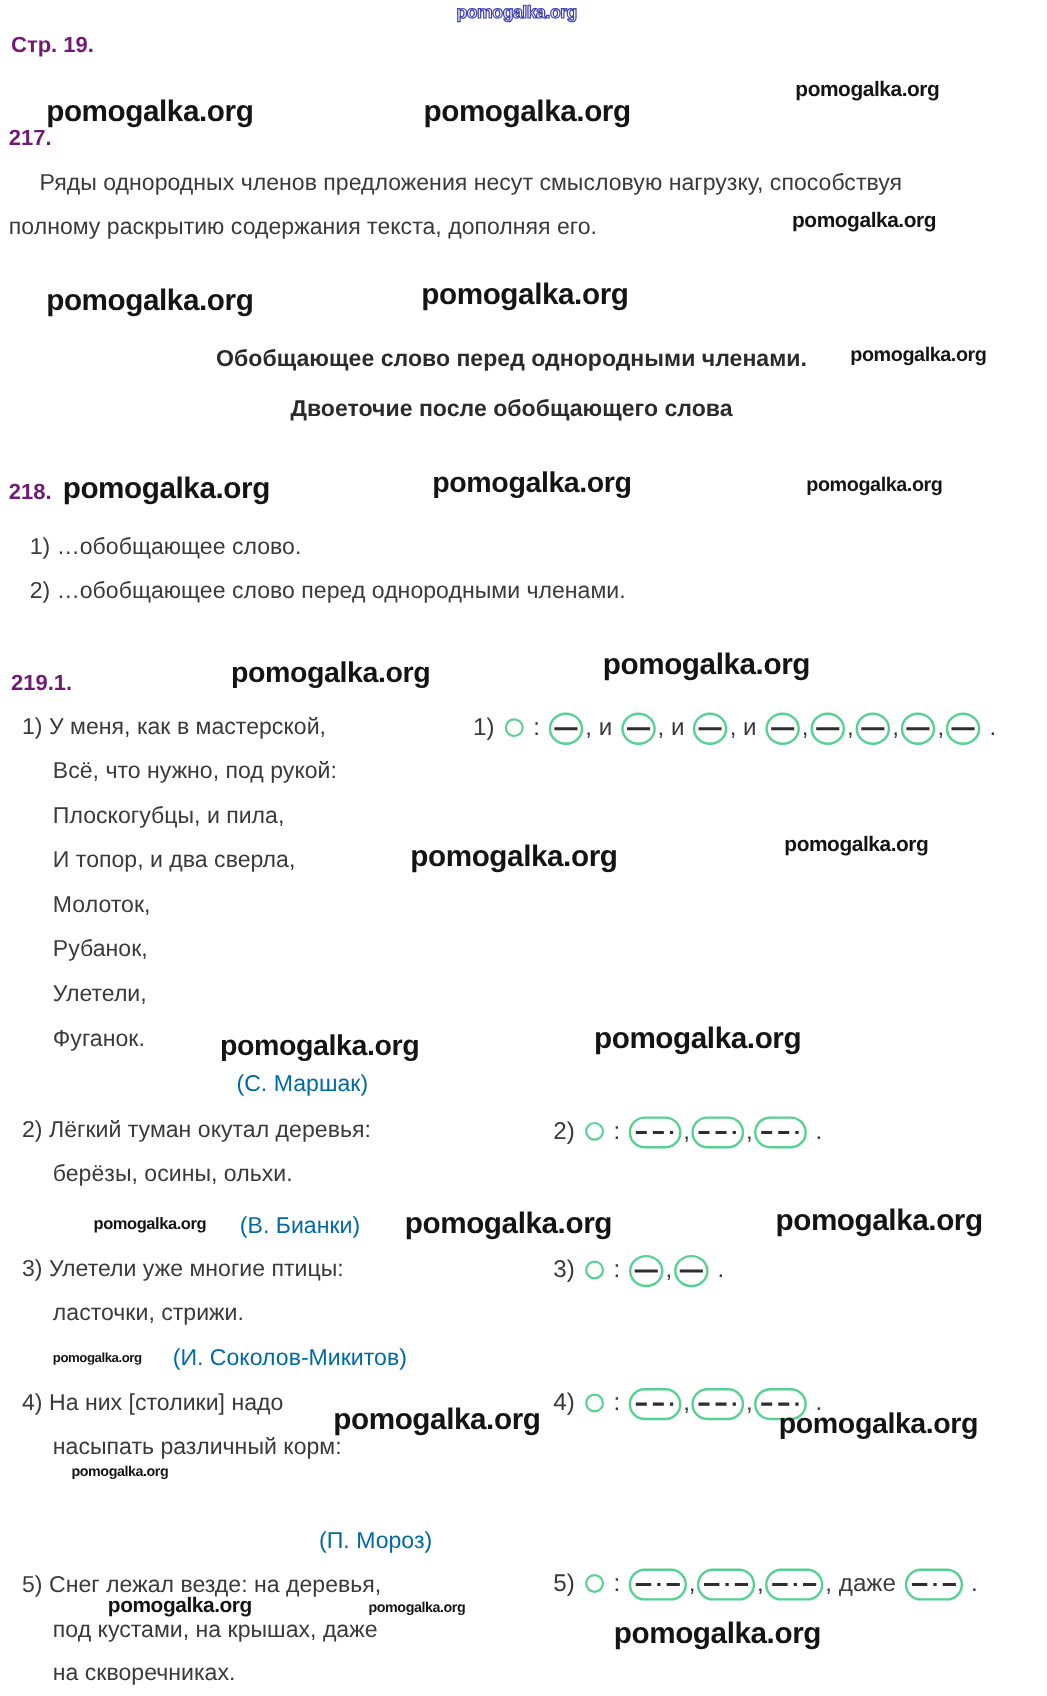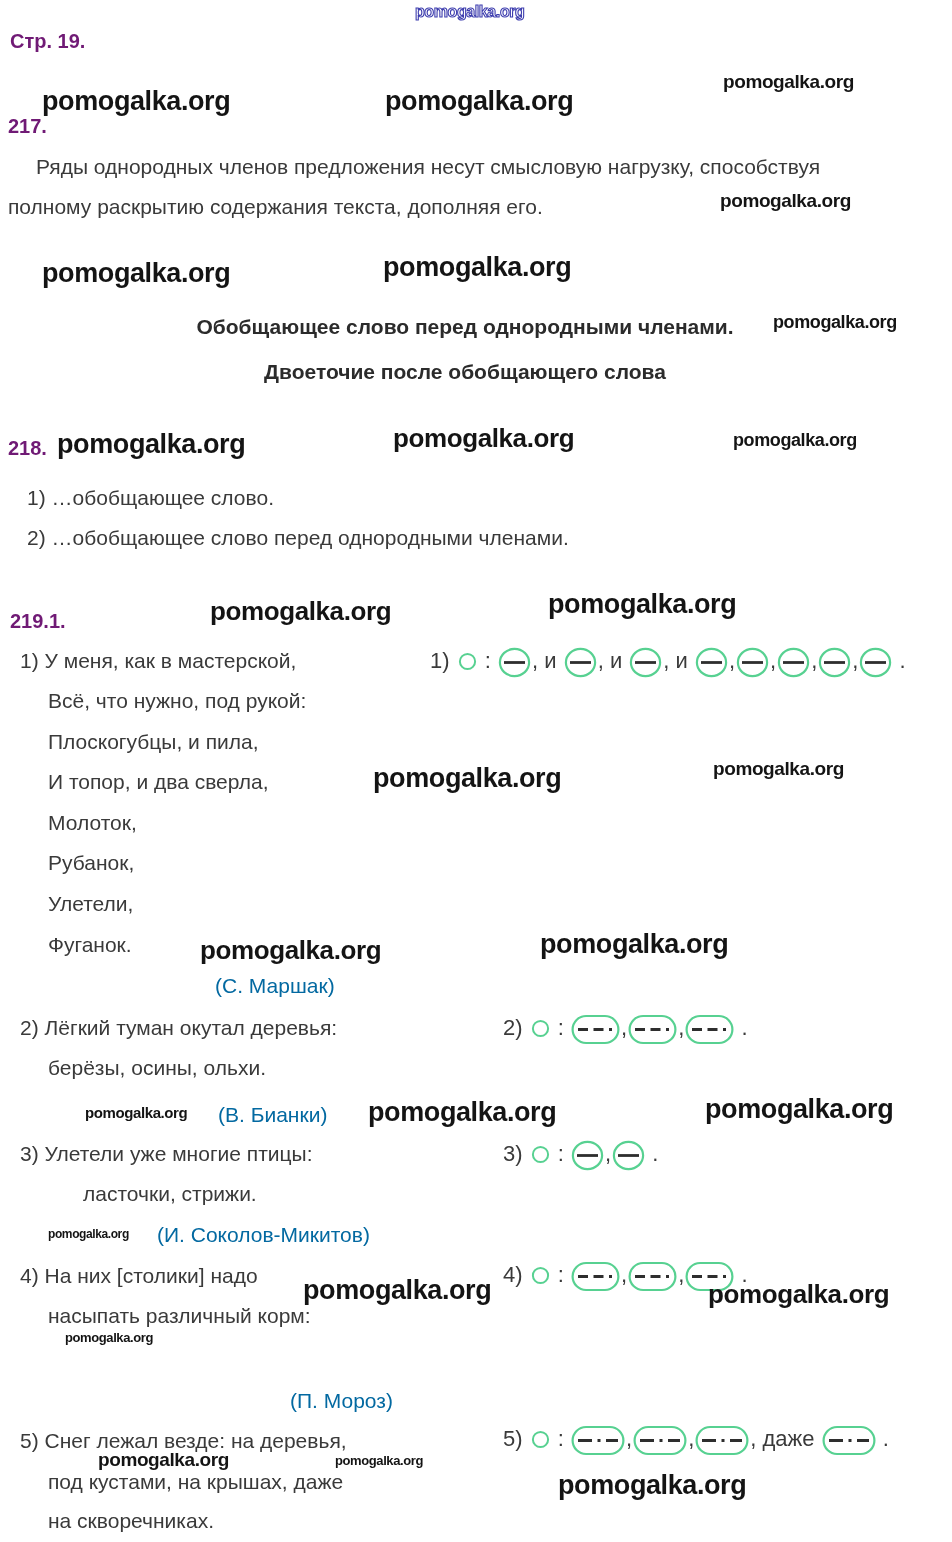--- a/index.html
+++ b/index.html
@@ -45,21 +45,21 @@
   <div class="abs t" style="left:48px;top:851px;">Рубанок,</div>
   <div class="abs t" style="left:48px;top:892px;">Улетели,</div>
   <div class="abs t" style="left:48px;top:933px;">Фуганок.</div>
   <div class="abs author" style="left:215px;top:974px;">(С. Маршак)</div>
 
   <div class="abs t" style="left:20px;top:1016px;"><span>2)</span> <span>Лёгкий туман окутал деревья:</span></div>
   <div class="abs t" style="left:48px;top:1056px;">берёзы, осины, ольхи.</div>
   <div class="abs author" style="left:218px;top:1103px;">(В. Бианки)</div>
 
   <div class="abs t" style="left:20px;top:1142px;"><span>3)</span> <span>Улетели уже многие птицы:</span></div>
-  <div class="abs t" style="left:48px;top:1182px;margin-left:35px;">ласточки, стрижи.</div>
+  <div class="abs t" style="left:48px;top:1182px;">ласточки, стрижи.</div>
   <div class="abs author" style="left:157px;top:1223px;text-align:center;">(И. Соколов-Микитов)</div>
 
   <div class="abs t" style="left:20px;top:1264px;"><span>4)</span> <span>На них [столики] надо</span></div>
   <div class="abs t" style="left:48px;top:1304px;">насыпать различный корм:</div>
   <div class="abs author" style="left:290px;top:1389px;">(П. Мороз)</div>
 
   <div class="abs t" style="left:20px;top:1429px;"><span>5)</span> <span>Снег лежал везде: на деревья,</span></div>
   <div class="abs t" style="left:48px;top:1470px;">под кустами, на крышах, даже</div>
   <div class="abs t" style="left:48px;top:1509px;">на скворечниках.</div>
 

